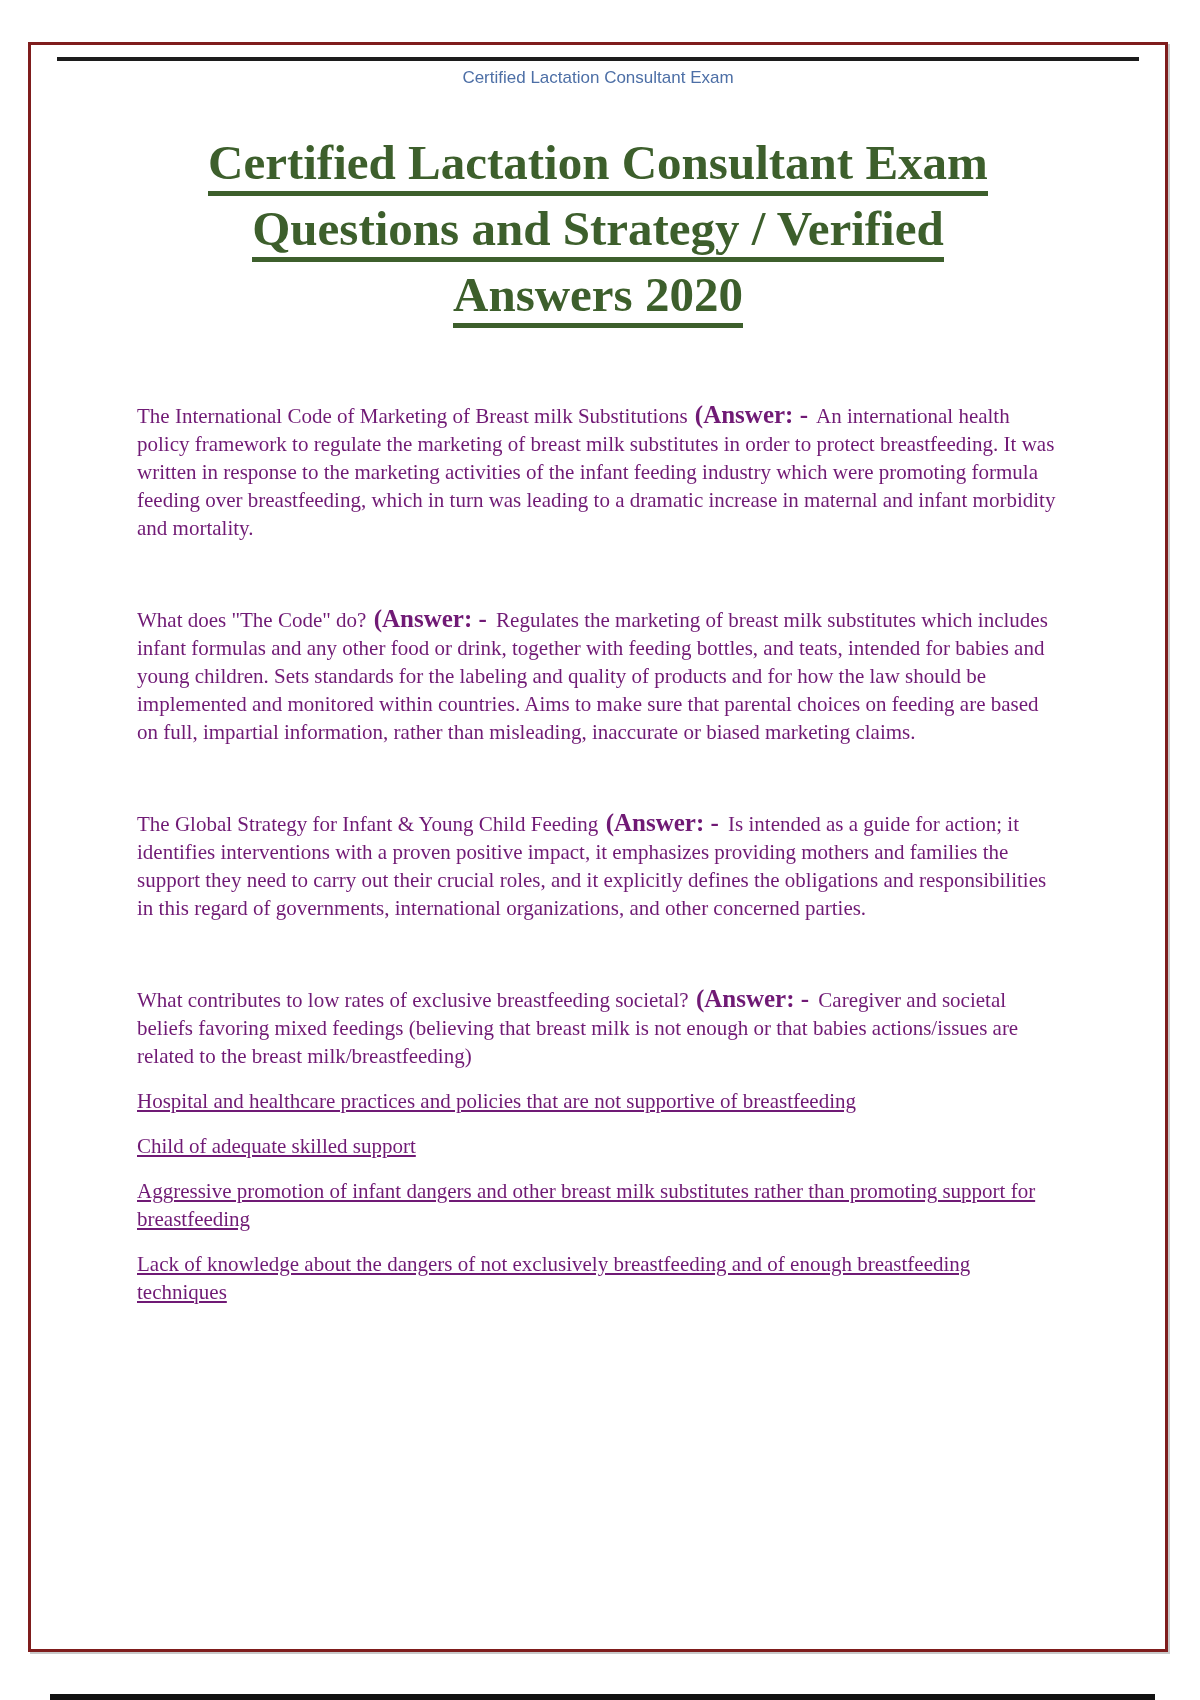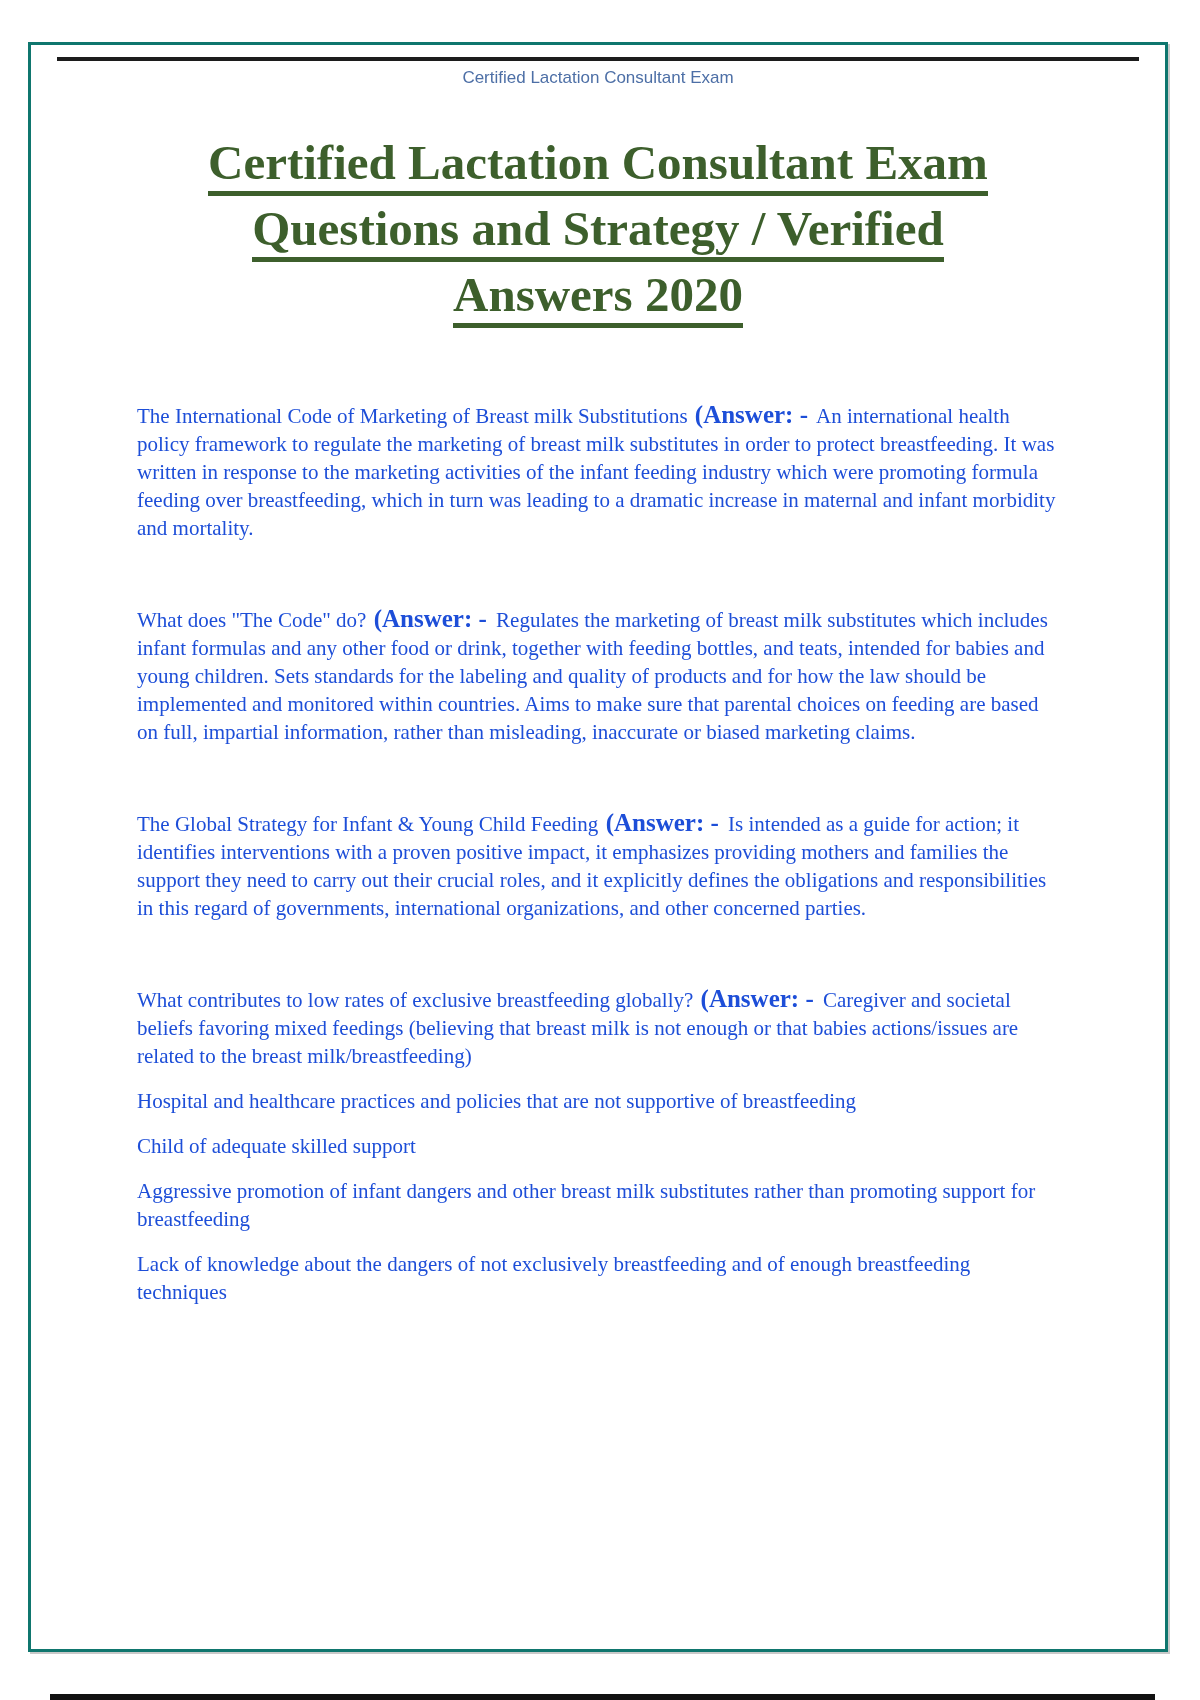--- a/index.html
+++ b/index.html
@@ -18,21 +18,21 @@
     background: #ffffff;
   }
   
   .sheet {
     position: absolute;
     left: 28px;
     top: 42px;
     width: 1134px;
     height: 1604px;
     background: #ffffff;
-    border: 3px solid #0f766e;
+    border: 3px solid #7f1d1d;
     box-shadow: 2px 2px 0 #c9c9c9;
     box-sizing: content-box;
   }
   .top-rule {
     margin: 12px 26px 0 26px;
     height: 4px;
     background: #1c1c1c;
   }
   .doc-header {
     margin-top: 7px;
@@ -54,33 +54,33 @@
     font-size: 49px;
     line-height: 1;
     padding-bottom: 4px;
     border-bottom: 5px solid #3d5f2c;
   }
   
   .body-text {
     padding: 0 104px 0 106px;
     font-size: 21px;
     line-height: 28px;
-    color: #1d4ed8;
+    color: #701a75;
     max-width: 920px;
     margin-top: 25px;
   }
   .qa { margin: 0 0 64px 0; }
   .qa.tight { margin-bottom: 17px; }
   .ans-label {
     font-weight: bold;
     font-size: 25px;
     line-height: 1;
     margin: 0 4px 0 2px;
   }
-  .li { margin: 0 0 17px 0; }
+  .li { margin: 0 0 17px 0; text-decoration: underline; }
   
   .next-page-rule {
     position: absolute;
     left: 50px;
     top: 1694px;
     width: 1105px;
     height: 6px;
     background: #111111;
   }
 </style>
@@ -121,21 +121,21 @@
         <span>Regulates the marketing of breast milk substitutes which includes infant formulas and any other food or drink, together with feeding bottles, and teats, intended for babies and young children. Sets standards for the labeling and quality of products and for how the law should be implemented and monitored within countries. Aims to make sure that parental choices on feeding are based on full, impartial information, rather than misleading, inaccurate or biased marketing claims.</span>
       </p>
 
       <p class="qa">
         <span>The Global Strategy for Infant &amp; Young Child Feeding</span>
         <span class="ans-label">(Answer: -</span>
         <span>Is intended as a guide for action; it identifies interventions with a proven positive impact, it emphasizes providing mothers and families the support they need to carry out their crucial roles, and it explicitly defines the obligations and responsibilities in this regard of governments, international organizations, and other concerned parties.</span>
       </p>
 
       <p class="qa tight">
-        <span>What contributes to low rates of exclusive breastfeeding globally?</span>
+        <span>What contributes to low rates of exclusive breastfeeding societal?</span>
         <span class="ans-label">(Answer: -</span>
         <span>Caregiver and societal beliefs favoring mixed feedings (believing that breast milk is not enough or that babies actions/issues are related to the breast milk/breastfeeding)</span>
       </p>
 
       <p class="li">Hospital and healthcare practices and policies that are not supportive of breastfeeding</p>
       <p class="li">Child of adequate skilled support</p>
       <p class="li">Aggressive promotion of infant dangers and other breast milk substitutes rather than promoting support for breastfeeding</p>
       <p class="li">Lack of knowledge about the dangers of not exclusively breastfeeding and of enough breastfeeding techniques</p>
 
     </div>

